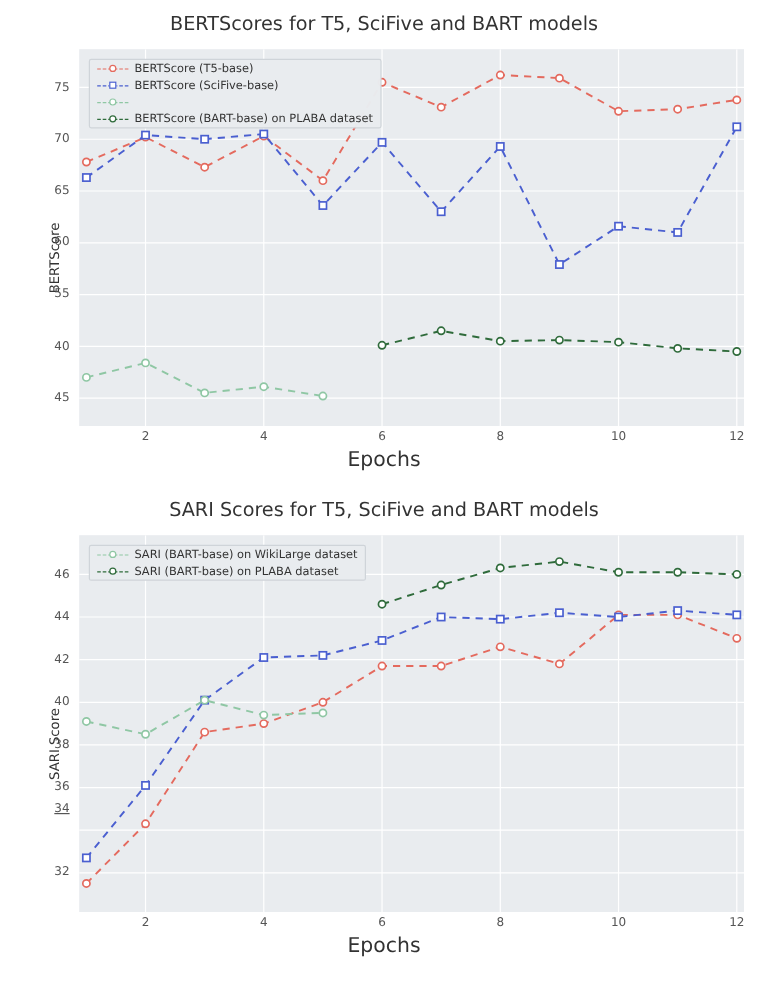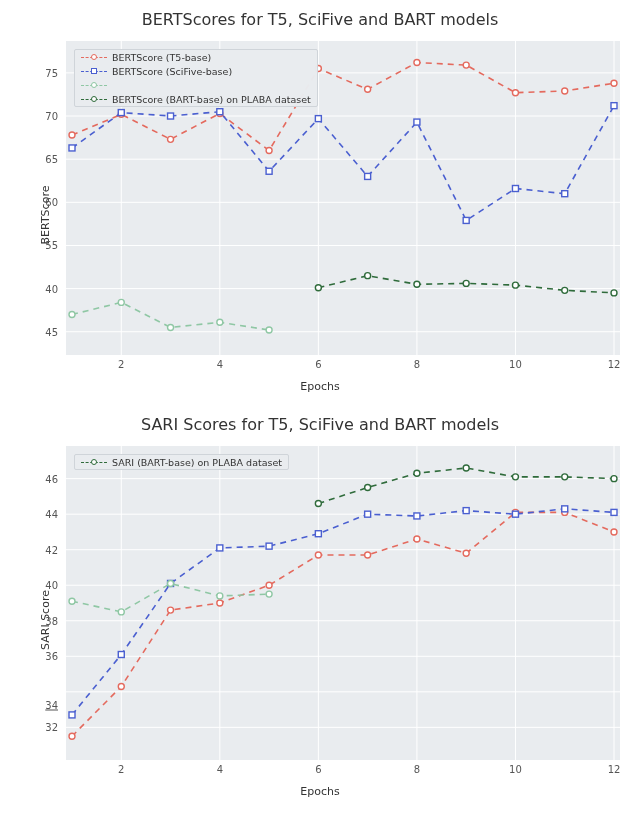--- a/index.html
+++ b/index.html
@@ -46,21 +46,21 @@
     transform: translateY(-50%) rotate(-90deg);
     transform-origin: center;
     font-size: 11px;
     color: #333;
   }
   .xlab {
     position: absolute;
     left: 50%;
     bottom: 2px;
     transform: translateX(-50%);
-    font-size: 11px;
+    font-size: 17px;
     color: #333;
   }
   .yticks {
     position: absolute;
     left: 0;
     top: 6px;
     bottom: 40px;
     width: 52px;
   }
   .yticks span {
@@ -253,30 +253,37 @@
     <div class="xlab">Epochs</div>
   </div>
 </div>
 
 <div id="panel1" class="chart-panel">
   <div class="chart-title">SARI Scores for T5, SciFive and BART models</div>
   <div class="plot-outer">
     <div class="ylab">SARI Score</div>
     <div class="yticks" id="yticks1">
         <span style="bottom: 32.6471px;">32</span>
-        <span style="bottom: 55px; text-decoration: underline;">34</span>
+        <span style="bottom: 86px; text-decoration: underline;">34</span>
         <span style="bottom: 103.706px;">36</span>
         <span style="bottom: 139.235px;">38</span>
         <span style="bottom: 175px;">40</span>
         <span style="bottom: 210.294px;">42</span>
         <span style="bottom: 245.824px;">44</span>
         <span style="bottom: 281.353px;">46</span>
       </div>
     <div class="plot-area" id="plot1">
       <div class="legend" id="legend1">
+          <div class="row">
+            <span class="swatch">
+              <span class="ln" style="border-color: rgb(143, 199, 164);"></span>
+              <span class="mk" style="border: 1.3px solid rgb(143, 199, 164);"></span>
+            </span>
+            <span>SARI (BART-base) on WikiLarge dataset</span>
+          </div>
           <div class="row">
             <span class="swatch">
               <span class="ln" style="border-color: rgb(47, 107, 59);"></span>
               <span class="mk" style="border: 1.3px solid rgb(47, 107, 59);"></span>
             </span>
             <span>SARI (BART-base) on PLABA dataset</span>
           </div>
         </div>
       <svg id="svg1" width="100%" height="100%" preserveAspectRatio="none" viewBox="0 0 554 314">
           <g class="grid">

